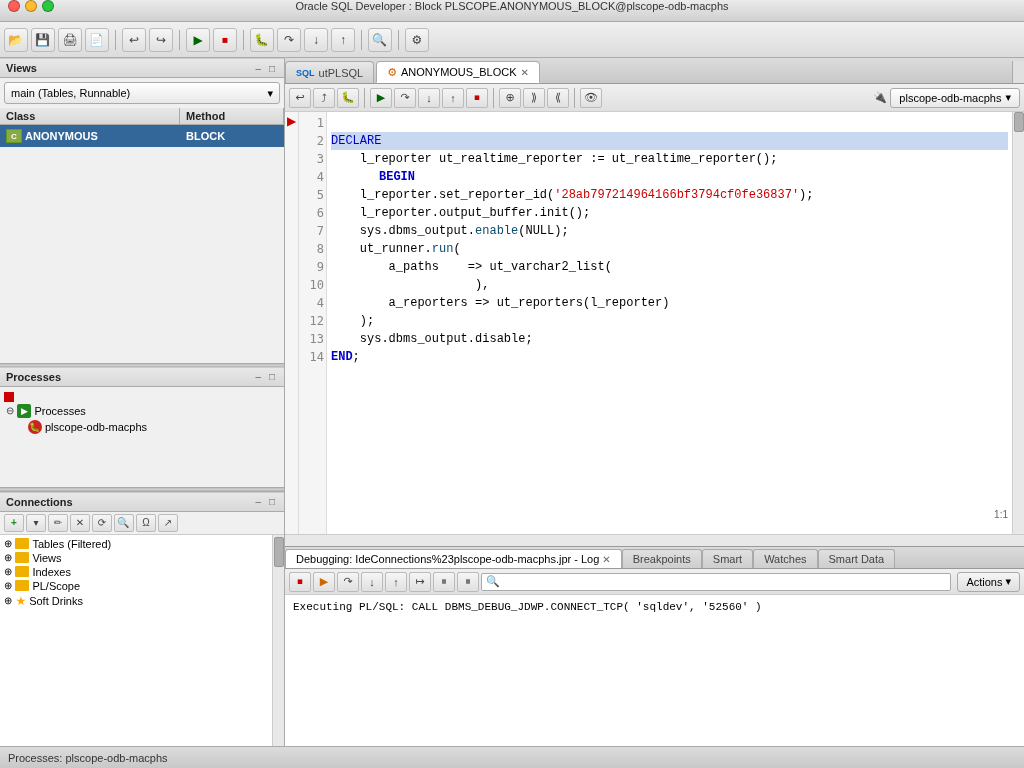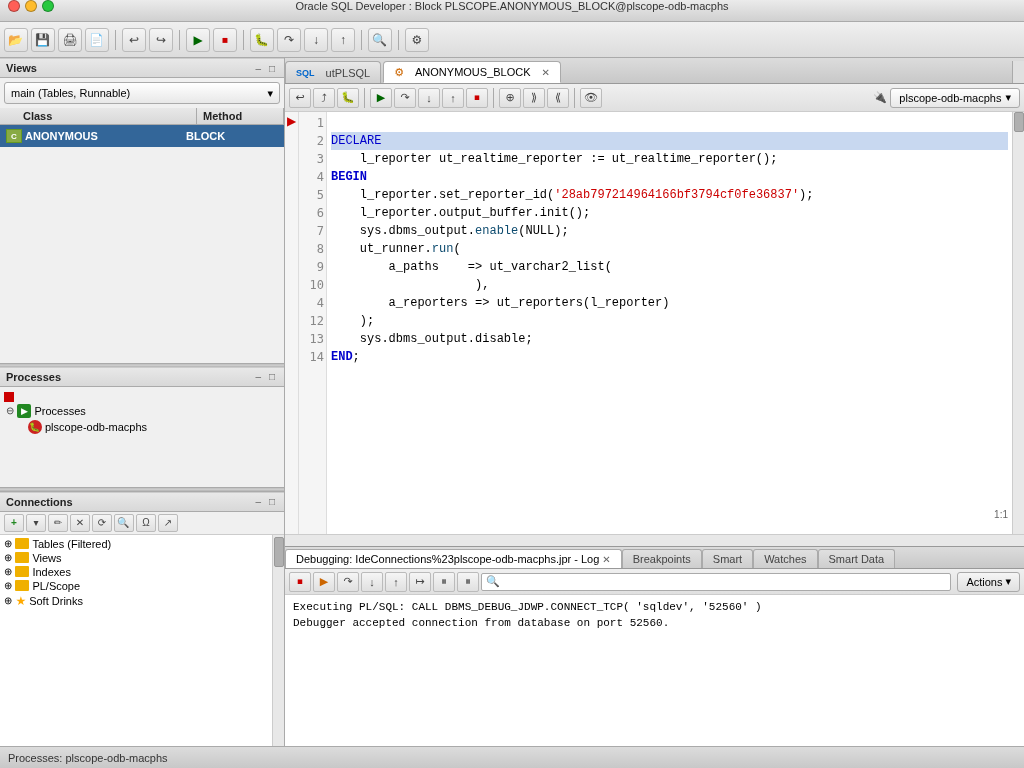--- a/index.html
+++ b/index.html
@@ -94,21 +94,20 @@
 
     
     .class-table {
       flex: 1;
       overflow: hidden;
     }
     .class-table-header {
       display: flex;
       background: linear-gradient(to bottom, #e8e8e8, #d8d8d8);
       border-bottom: 1px solid #aaa;
-      padding-left: 17px;
     }
     .col-header {
       padding: 2px 6px;
       font-size: 11px;
       font-weight: bold;
       color: #222;
       border-right: 1px solid #aaa;
     }
     .col-class { width: 180px; }
     .col-method { flex: 1; }
@@ -237,21 +236,21 @@
     }
     .tab {
       padding: 3px 10px;
       font-size: 11px;
       border: 1px solid #aaa;
       border-bottom: none;
       border-radius: 4px 4px 0 0;
       cursor: pointer;
       display: flex;
       align-items: center;
-      gap: 11px;
+      gap: 4px;
       margin-right: 2px;
       height: 22px;
     }
     .tab-inactive {
       background: linear-gradient(to bottom, #e8e8e8, #d0d0d0);
       color: #444;
     }
     .tab-active {
       background: #fff;
       color: #000;
@@ -331,21 +330,21 @@
       background: #f5f5f5;
       border-right: 1px solid #ddd;
       display: flex;
       flex-direction: column;
     }
     .arrow-row { height: 18px; display: flex; align-items: center; justify-content: center; font-size: 10px; }
     .current-arrow { color: #cc0000; font-size: 12px; }
 
     .line-highlight { background: #c8d8f0; display: block; }
     .kw-declare { color: #0000cc; font-weight: normal; }
-    .kw-begin { color: #0000cc; font-weight: bold; }
+    .kw-begin { color: #0000cc; font-weight: bold; margin-left: 48px; }
     .kw-end { color: #0000cc; font-weight: bold; }
     .str-lit { color: #cc0000; }
     .fn-call { color: #0c4a6e; }
 
     .editor-scrollbar-h {
       height: 12px;
       background: #e8e8e8;
       border-top: 1px solid #ccc;
       display: flex;
       align-items: center;
@@ -738,21 +737,20 @@
         <div class="search-box">
           <span style="color:#888;font-size:11px;">🔍</span>
         </div>
         <div class="actions-btn">
           <span>Actions</span>
           <span>▾</span>
         </div>
       </div>
       <div class="log-content">
         <div>Executing PL/SQL: CALL DBMS_DEBUG_JDWP.CONNECT_TCP( 'sqldev', '52560' )</div>
-        <div>Debugger accepted connection from database on port 52560.</div>
       </div>
     </div>
 
   </div>
 </div>
 
 <div class="status-bar">
   <span>Processes: plscope-odb-macphs</span>
 </div>
 

